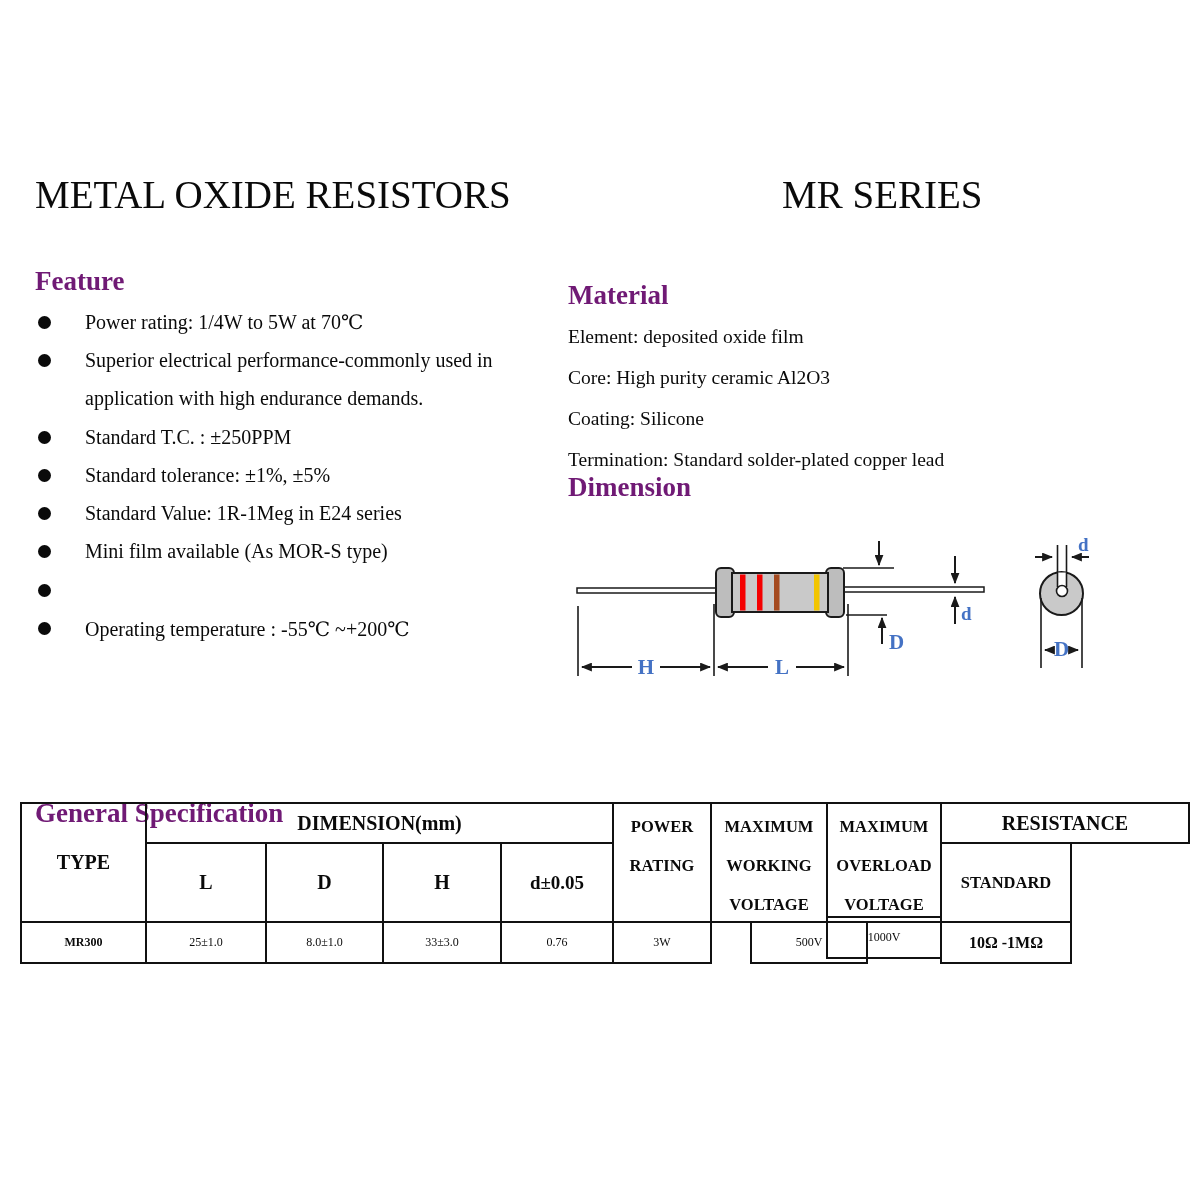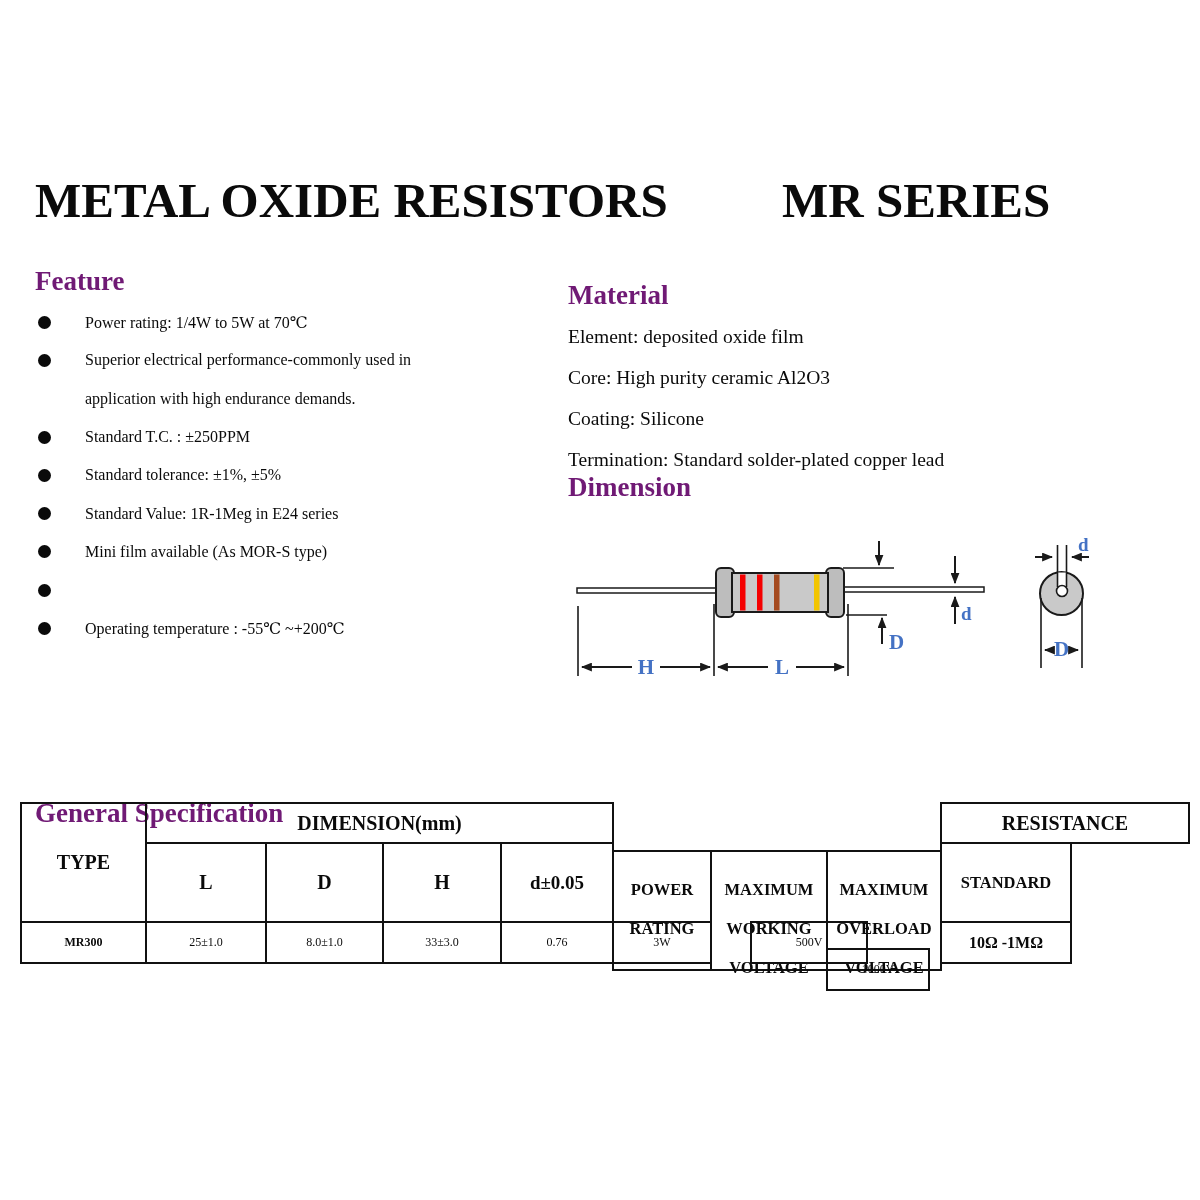--- a/index.html
+++ b/index.html
@@ -3,38 +3,38 @@
 <meta charset="utf-8">
 <style>
   html,body { margin:0; padding:0; }
   body {
     width:1200px; height:1200px; position:relative; background:#ffffff;
     font-family:"Liberation Serif","DejaVu Serif","DejaVu Sans",serif;
     color:#0a0a0a; overflow:hidden;
   }
   .abs { position:absolute; }
   
-  .doc-title { font-weight:bold; font-size:49px; letter-spacing:0px; white-space:nowrap; }
+  .doc-title { font-weight:normal; font-size:39px; letter-spacing:0px; white-space:nowrap; }
   
   .sec-head { color:#701a75; font-weight:bold; font-size:27px; white-space:nowrap; }
   
   #feature-list { left:35px; top:303px; width:520px; }
   .f-item { height:38.3px; display:flex; align-items:center; }
   .f-bullet { width:13px; height:13px; border-radius:50%; background:#0a0a0a; margin-left:3px; margin-right:34px; flex:0 0 auto; }
   .f-item.cont .f-bullet { visibility:hidden; }
-  .f-text { font-size:16px; white-space:nowrap; }
+  .f-text { font-size:20px; white-space:nowrap; }
   
   #material-list { left:568px; top:316px; width:470px; }
   .m-line { height:41px; display:flex; align-items:center; font-size:19.5px; white-space:nowrap; }
   
   .cell { position:absolute; box-sizing:border-box; border:2px solid #111111;
           display:flex; align-items:center; justify-content:center; text-align:center; }
   .hdr  { font-weight:bold; font-size:20px; }
   .hdr-sm { font-weight:bold; font-size:16.5px; flex-direction:column; justify-content:flex-start;
-            align-items:center; padding-top:18px;margin-top:48px; }
+            align-items:center; padding-top:3px; }
   .hdr-sm .ln { line-height:39px; height:39px; }
   .val { font-size:12px; }
   .val-sm { font-size:16px; font-weight:bold; }
   .bold { font-weight:bold; }
   
   #dimension-diagram { left:560px; top:520px; }
   .dim-label { fill:#4472c4; font-family:"Liberation Serif","DejaVu Serif",serif; font-weight:bold; font-size:21px; }
   .dim-label-sm { fill:#4472c4; font-family:"Liberation Serif","DejaVu Serif",serif; font-weight:bold; font-size:19px; }
   .dline { stroke:#1a1a1a; stroke-width:2; fill:none; }
   .dline-thin { stroke:#1a1a1a; stroke-width:1.6; fill:none; }
@@ -177,15 +177,15 @@
   <div class="cell hdr" style="left:940px; top:802px; width:250px; height:42px;">RESISTANCE</div>
   <div class="cell hdr" style="left:940px; top:842px; width:132px; height:81px; font-size:16.5px;">STANDARD</div>
 
   <div class="cell val bold" style="left:20px;  top:921px; width:127px; height:43px;">MR300</div>
   <div class="cell val" style="left:145px; top:921px; width:122px; height:43px;">25±1.0</div>
   <div class="cell val" style="left:265px; top:921px; width:119px; height:43px;">8.0±1.0</div>
   <div class="cell val" style="left:382px; top:921px; width:120px; height:43px;">33±3.0</div>
   <div class="cell val" style="left:500px; top:921px; width:114px; height:43px;">0.76</div>
   <div class="cell val" style="left:612px; top:921px; width:100px; height:43px;">3W</div>
   <div class="cell val" style="left:710px; top:921px; width:118px; height:43px;margin-left:40px;">500V</div>
-  <div class="cell val" style="left:826px; top:948px; width:104px; height:43px;">1000V</div>
+  <div class="cell val" style="left:826px; top:916px; width:116px; height:43px;">1000V</div>
   <div class="cell val-sm" style="left:940px; top:921px; width:132px; height:43px;">10Ω -1MΩ</div>
 </div>
 
 </body></html>

